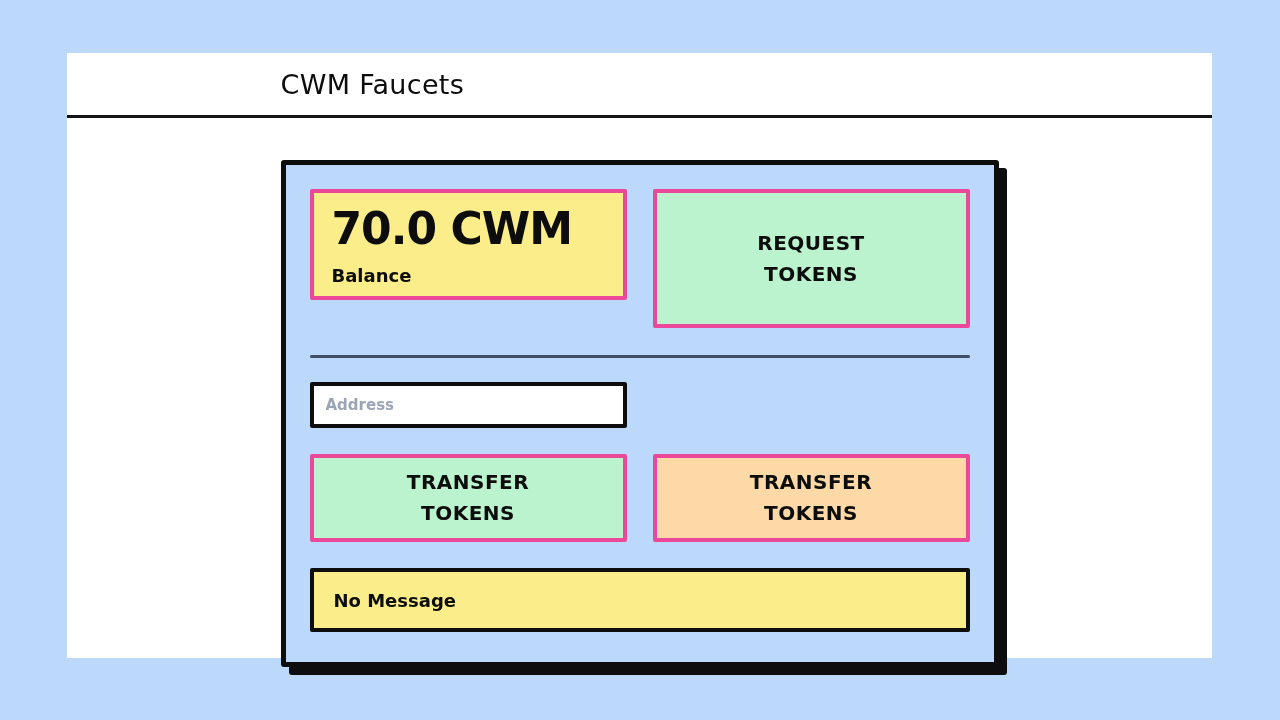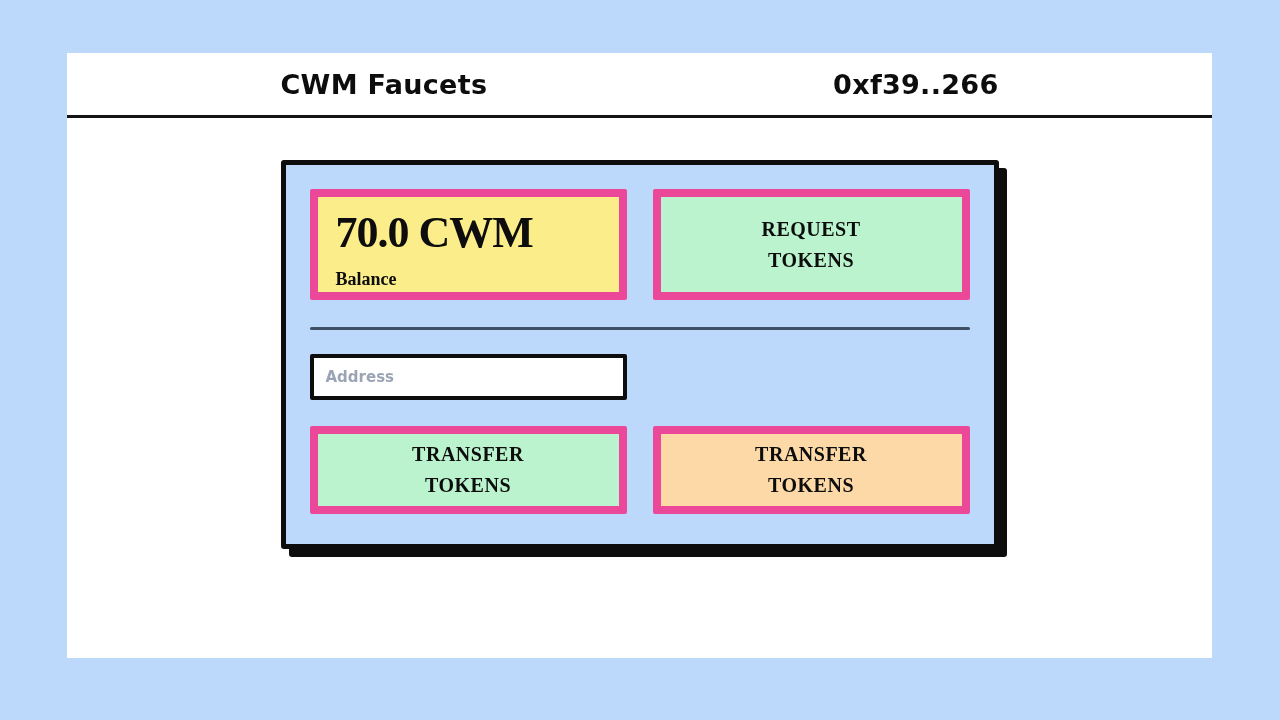--- a/index.html
+++ b/index.html
@@ -17,52 +17,51 @@
   }
   .header {
     height:65px;
     border-bottom:3px solid #141414;
   }
   .header-inner {
     width:718px; margin:0 auto; height:100%;
     display:flex; justify-content:space-between; align-items:center;
   }
   .header-title, .wallet {
-    font-size:27px; font-weight:bold; letter-spacing:0.3px;
+    font-size:27px; font-weight:normal; letter-spacing:0.3px;
   }
   .card {
     width:718px; margin:42px auto 0;
     background:#bcd9fb;
     border:5px solid #0d0d0d;
     border-radius:3px;
     box-shadow:8px 8px 0 #0d0d0d;
     padding:24px 24px 30px;
   }
   .row { display:flex; gap:26px; }
   .cell {
     width:317px;
-    border:8px solid #ec4899;
+    border:4px solid #ec4899;
     border-radius:2px;
-    font-family:Liberation Serif, serif;
   }
   .balance-box {
     height:111px; background:#fbee8a;
     padding:12px 18px 0;
   }
   .balance-value {
     font-size:44px; font-weight:bold; line-height:1.08; letter-spacing:-1px;
     white-space:nowrap;
   }
   .balance-label { font-size:18px; font-weight:bold; margin-top:12px; }
   .btn {
     display:flex; flex-direction:column; justify-content:center; align-items:center;
     font-weight:bold; font-size:20px; line-height:1.55; letter-spacing:0.5px;
     cursor:pointer; text-align:center;
   }
-  .btn-tall { height:111px; }
+  .btn-tall { height:139px; }
   .btn-mid  { height:88px; }
   .btn-green  { background:#baf3cd; }
   .btn-orange { background:#fdd9a7; }
   .divider { height:3px; background:#3e4f66; margin:27px 0 24px; border-radius:2px; }
   .input {
     height:46px; width:317px;
     background:#ffffff;
     border:4px solid #0d0d0d; border-radius:2px;
     font-family:inherit; font-size:15px; font-weight:bold;
     padding:0 12px; color:#000000; outline:none;
@@ -80,21 +79,20 @@
   .line { display:block; }
 </style>
 </head>
 <body>
 
 <div class="panel">
 
   <div class="header">
     <div class="header-inner">
       <div class="header-title">CWM Faucets</div>
-      <div class="wallet">0xf39..266</div>
     </div>
   </div>
 
   <div class="card">
 
     <div class="row">
       <div class="cell balance-box">
         <div class="balance-value">70.0 CWM</div>
         <div class="balance-label">Balance</div>
       </div>
@@ -114,15 +112,18 @@
       <div class="cell btn btn-mid btn-green">
         <span class="line">TRANSFER</span>
         <span class="line">TOKENS</span>
       </div>
       <div class="cell btn btn-mid btn-orange">
         <span class="line">TRANSFER</span>
         <span class="line">TOKENS</span>
       </div>
     </div>
 
+    <div class="message-bar">
+      <span class="message-text">No Message</span>
+    </div>
 
   </div>
 </div>
 
 </body></html>

